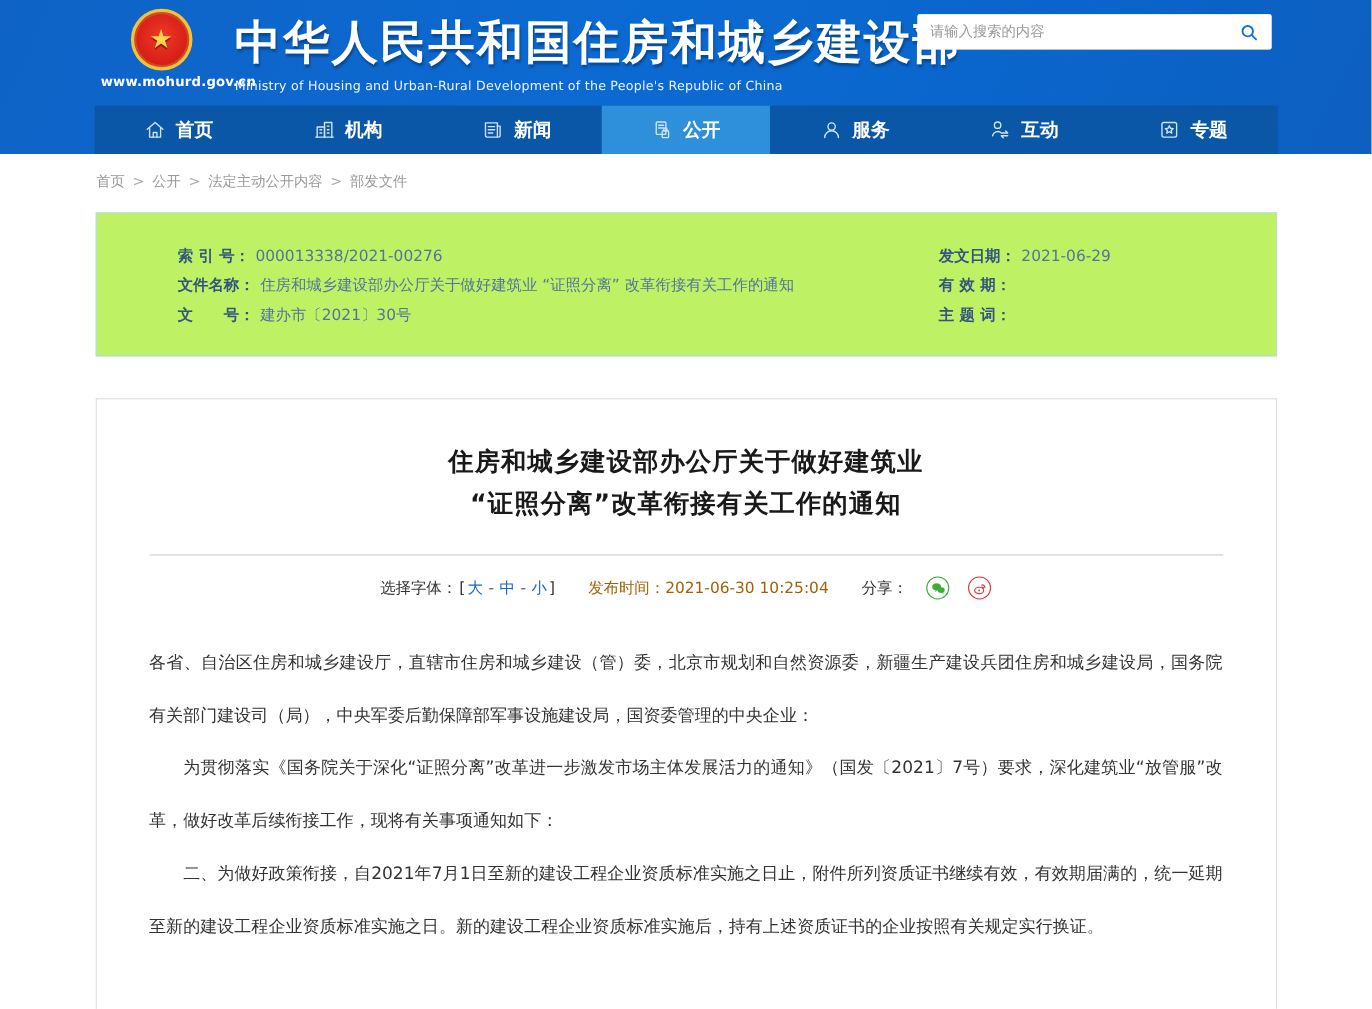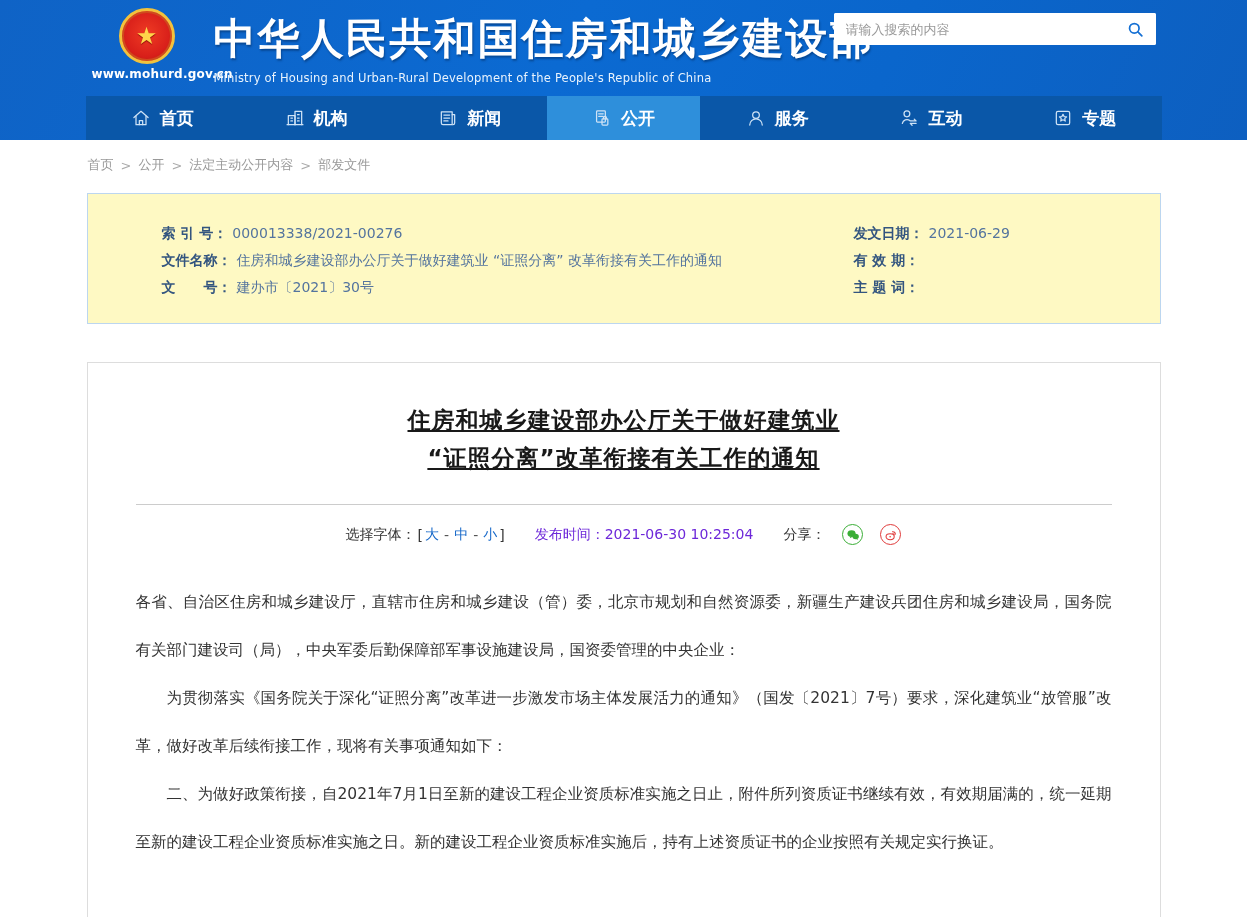--- a/index.html
+++ b/index.html
@@ -53,42 +53,42 @@
   .nav-icon { display:inline-flex; }
   .nav-icon svg { width:20px; height:20px; stroke:#cfe3f6; fill:none; stroke-width:1.5; stroke-linecap:round; stroke-linejoin:round; }
 
   
   .breadcrumb { width:1076px; margin:0 auto; padding:16px 0 0 2px; font-size:13px; color:#999; display:flex; gap:7px; align-items:center; }
   .breadcrumb a { color:#999; text-decoration:none; cursor:pointer; }
   .breadcrumb .sep { color:#aaa; }
 
   
   .meta-panel {
-    width:1074px; margin:19px auto 0; background:#fef9c3; border:1px solid #bcd6ef;
+    width:1074px; margin:19px auto 0; background:#bef264; border:1px solid #bcd6ef;
     display:flex; padding:26px 0 22px;
   }
   .meta-left { flex:1; padding-left:74px; }
   .meta-right { width:306px; flex:none; }
   .meta-row { font-size:14px; line-height:27px; white-space:nowrap; }
   .meta-label { font-weight:bold; color:#33557f; }
   .meta-value { color:#54749e; margin-left:5px; }
 
   
   .article-box {
     width:1074px; margin:38px auto 0; background:#fff; border:1px solid #ddd;
     padding:38px 48px 80px; height:620px;
   }
-  .doc-title { margin:0; text-align:center; font-size:23px; line-height:38px; color:#191919; font-weight:bold; letter-spacing:1px;text-decoration:underline; }
+  .doc-title { margin:0; text-align:center; font-size:23px; line-height:38px; color:#191919; font-weight:bold; letter-spacing:1px; }
   .title-divider { border-bottom:1px solid #ccc; margin-top:27px; }
   .article-info { margin-top:19px; display:flex; justify-content:center; align-items:center; font-size:14px; color:#333; }
   .info-font { display:inline-flex; align-items:center; }
   .font-bracket { color:#333; margin:0 2px; }
   .font-link { color:#1668c9; cursor:pointer; text-decoration:none; }
   .font-sep { color:#555; margin:0 5px; }
-  .info-publish { margin-left:28px; color:#6d28d9; }
+  .info-publish { margin-left:28px; color:#a16207; }
   .info-share { margin-left:30px; display:inline-flex; align-items:center; gap:17px; }
   .share-icon { width:21px; height:21px; border-radius:50%; display:inline-flex; align-items:center; justify-content:center; cursor:pointer; background:#fff; }
   .share-icon.wechat { border:1.5px solid #3aae36; }
   .share-icon.weibo  { border:1.5px solid #e03a3a; }
   .share-icon svg { width:14px; height:14px; }
 
   .article-body { margin-top:33px; font-size:15.5px; color:#333; line-height:48px; text-align:justify; }
   .article-body p { margin:0; text-indent:2em; }
   .article-body p.no-indent { text-indent:0; }
 </style>

